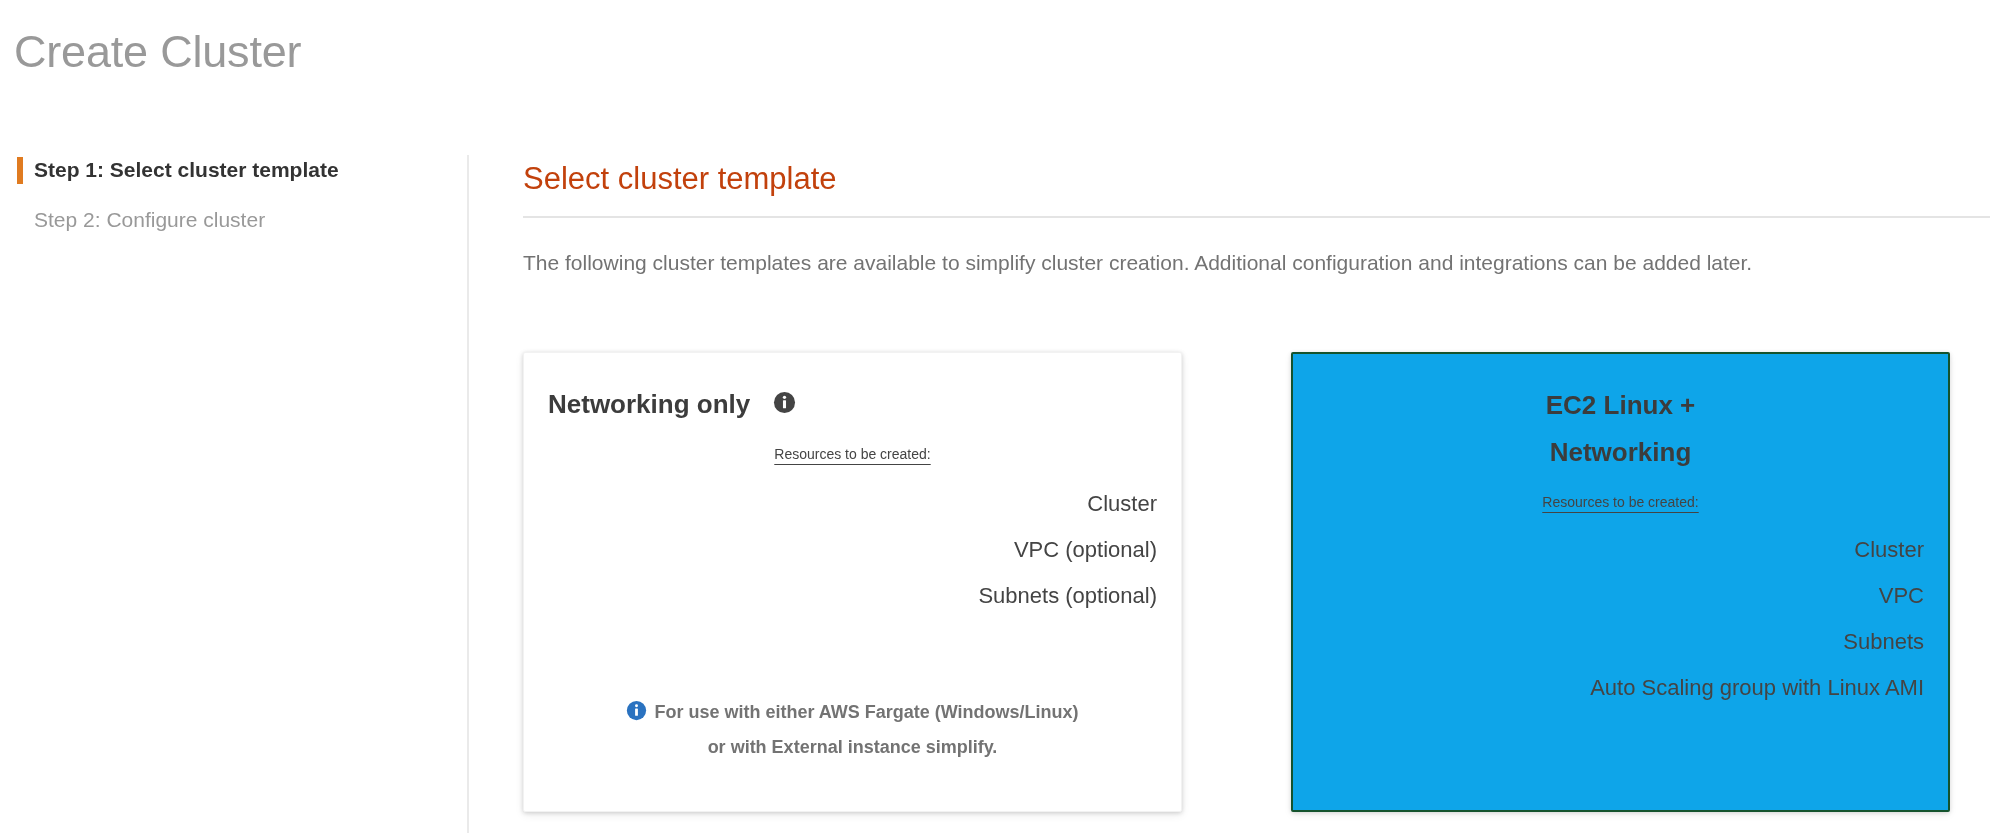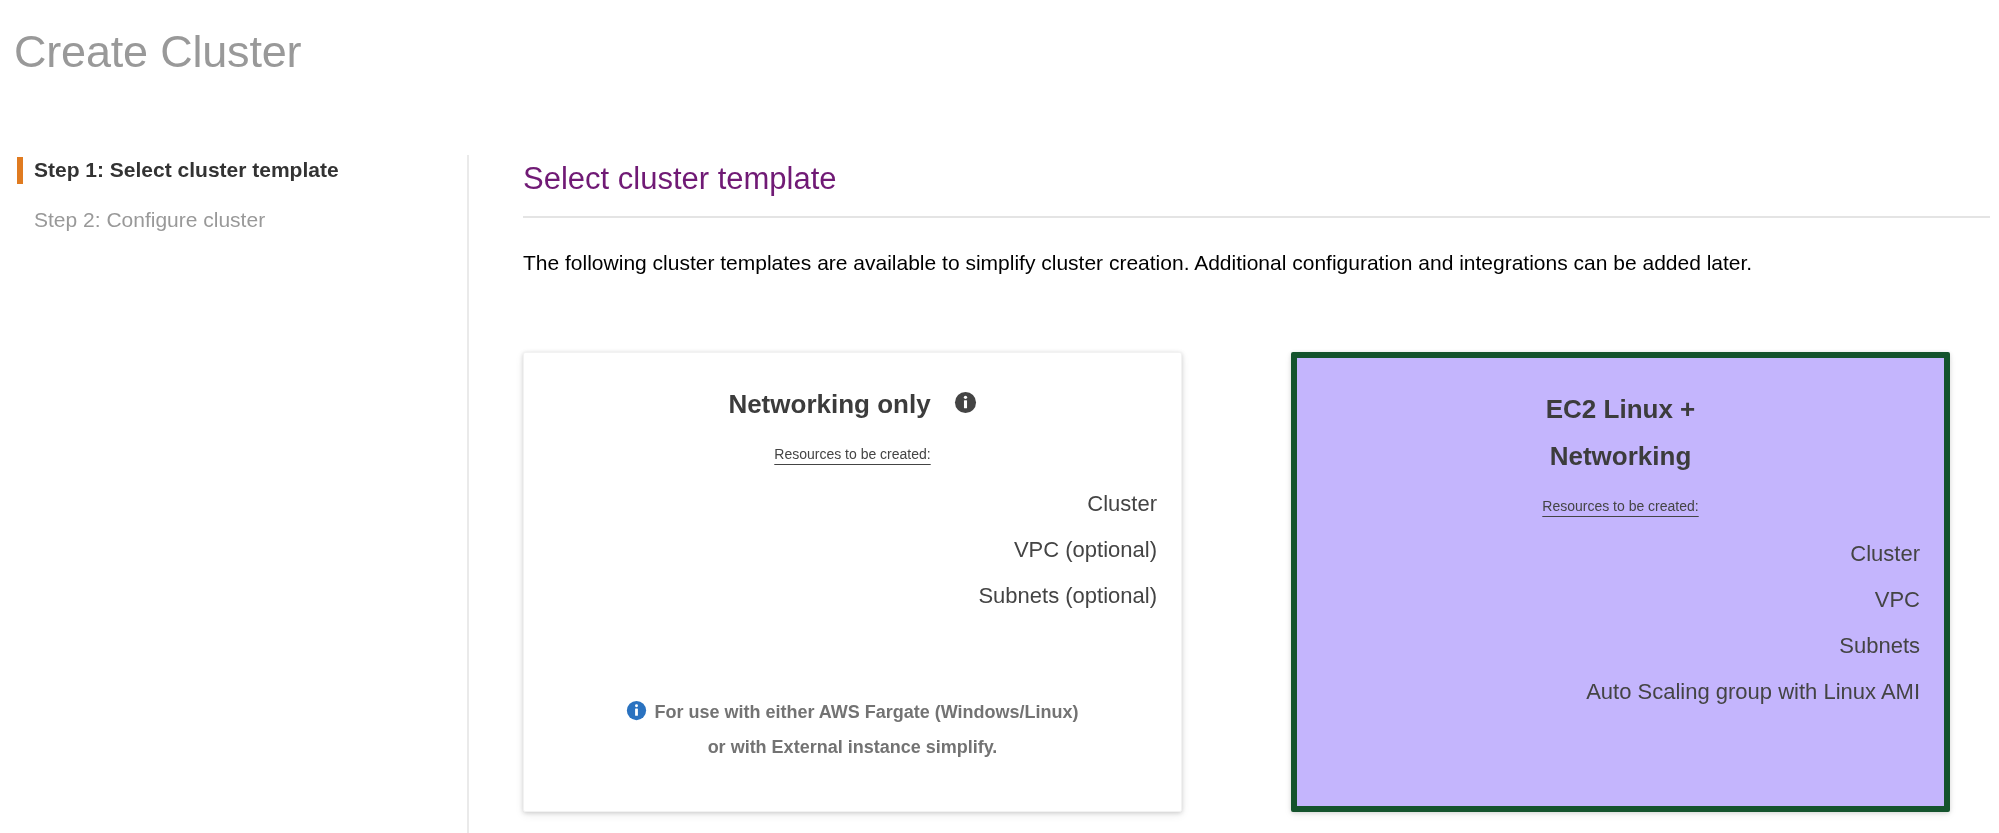--- a/index.html
+++ b/index.html
@@ -81,40 +81,40 @@
     top: 0;
     right: 0;
     bottom: 0;
   }
   .section-title {
     position: absolute;
     left: 55px;
     top: 160px;
     font-size: 31px;
     font-weight: 400;
-    color: #701a75;
+    color: #c2410c;
     line-height: 1.2;
     white-space: nowrap;
   }
   .section-rule {
     position: absolute;
     left: 55px;
     top: 216px;
     width: 1467px;
     height: 2px;
     background: #e4e4e4;
   }
   .section-desc {
     position: absolute;
     left: 55px;
     top: 244px;
     width: 1420px;
     font-size: 21px;
     line-height: 38px;
-    color: #000000;
+    color: #737373;
   }
 
   
   .cards {
     position: absolute;
     left: 55px;
     top: 352px;
   }
   .card {
     position: absolute;
@@ -126,36 +126,35 @@
     text-align: center;
   }
   .card-default {
     left: 0;
     background: #ffffff;
     border: 1px solid #f2f2f2;
     box-shadow: 0 1px 4px rgba(0,0,0,0.16), 0 3px 10px rgba(0,0,0,0.07);
   }
   .card-selected {
     left: 768px;
-    background: #c4b5fd;
-    border: 6px solid #14532d;
+    background: #0ea5e9;
+    border: 2px solid #14532d;
     box-shadow: 0 1px 4px rgba(0,0,0,0.13), 0 3px 9px rgba(0,0,0,0.06);
   }
   .card-title {
     font-size: 26px;
     font-weight: bold;
     color: #3c3c3c;
     line-height: 47px;
     margin: 0;
     display: block;
   }
   .card-title-row {
     display: flex;
     align-items: center;
-    justify-content: center;
     gap: 23px;
   }
   .card-subtitle {
     margin-top: 18px;
     font-size: 14px;
     color: #444444;
     text-decoration: underline;
     text-underline-offset: 5px;
     display: inline-block;
   }

